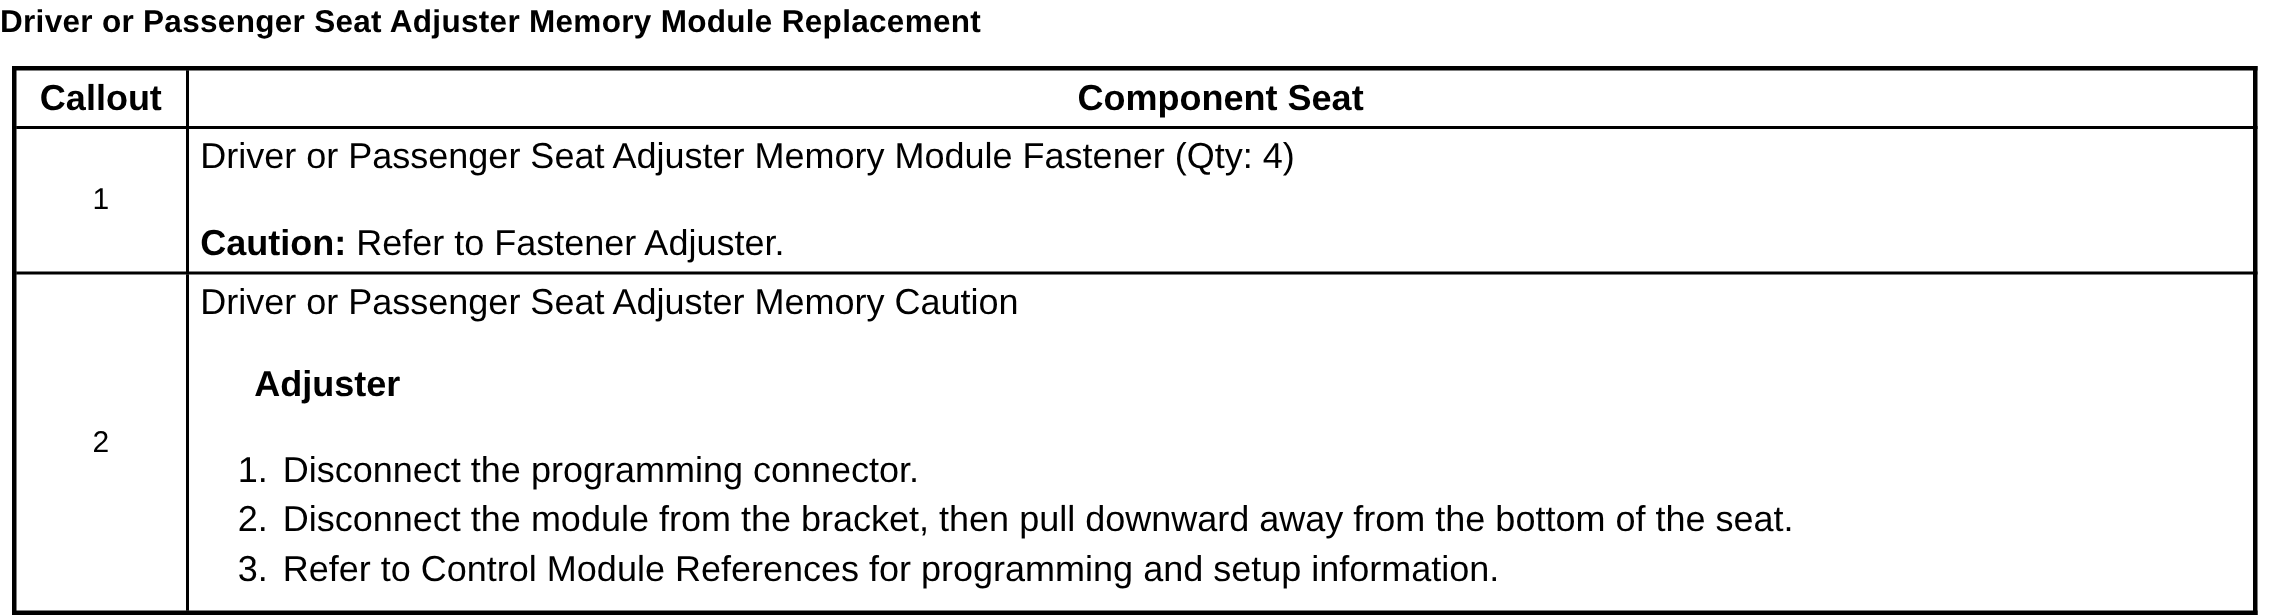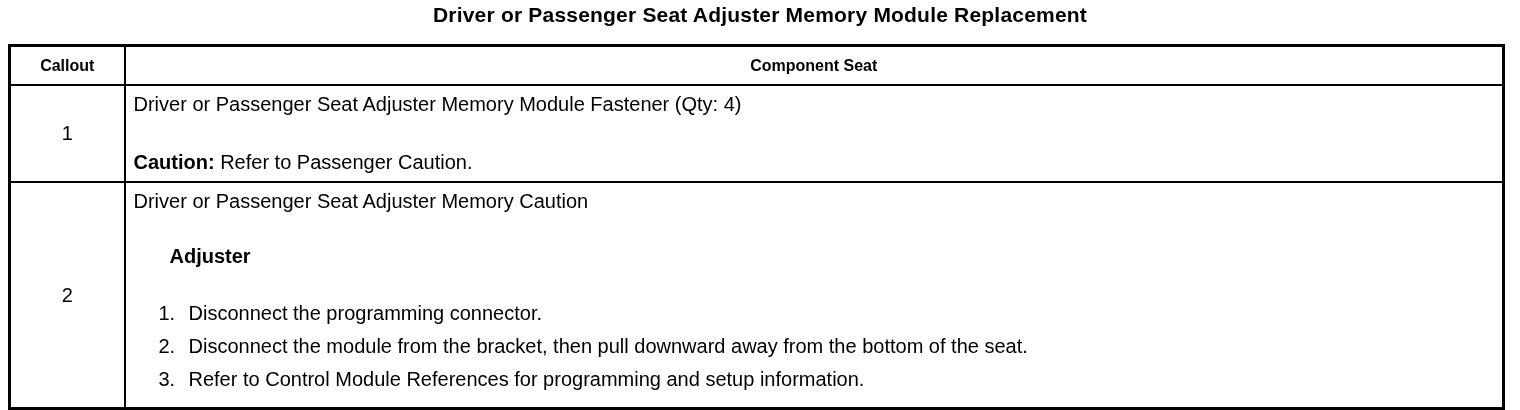--- a/index.html
+++ b/index.html
@@ -14,21 +14,20 @@
     width: 1520px;
     height: 410px;
     background: #ffffff;
     overflow: hidden;
   }
   .doc-title {
     position: absolute;
     top: 3px;
     left: 0;
     width: 1520px;
-    text-align: center;
     font-size: 21px;
     font-weight: bold;
     letter-spacing: 0.2px;
   }
   table.callout-table {
     position: absolute;
     left: 8px;
     top: 44px;
     width: 1497px;
     border-collapse: collapse;
@@ -36,34 +35,34 @@
     border: 3px solid #000000;
     font-size: 20px;
   }
   .callout-table col.col-callout { width: 115px; }
   .callout-table th, .callout-table td {
     border: 2px solid #000000;
     padding: 0;
   }
   .callout-table th {
     height: 37px;
-    font-size: 16px;
+    font-size: 24px;
     font-weight: bold;
     text-align: center;
     vertical-align: middle;
   }
   td.callout-cell {
     text-align: center;
     vertical-align: middle;
     font-size: 20px;
   }
   td.component-cell {
     vertical-align: top;
     padding: 7px 10px 6px 8px;
-    font-size: 20px;
+    font-size: 24px;
     line-height: 23px;
   }
   td.row1-height { height: 95px; }
   td.row2-height { height: 212px; }
   .caution-line { margin-top: 35px; }
   .bold { font-weight: bold; }
   .procedure-heading {
     margin-top: 32px;
     margin-left: 36px;
     font-weight: bold;
@@ -97,21 +96,21 @@
         <th>Component Seat</th>
       </tr>
     </thead>
     <tbody>
       <tr>
         <td class="callout-cell row1-height">1</td>
         <td class="component-cell">
           <div>Driver or Passenger Seat Adjuster Memory Module Fastener (Qty: 4)</div>
           <div class="caution-line">
             <span class="bold">Caution:</span>
-            <span>Refer to Passenger Caution.</span>
+            <span>Refer to Fastener Adjuster.</span>
           </div>
         </td>
       </tr>
       <tr>
         <td class="callout-cell row2-height">2</td>
         <td class="component-cell">
           <div>Driver or Passenger Seat Adjuster Memory Caution</div>
           <div class="procedure-heading">Adjuster</div>
           <div class="steps">
             <div class="step">

